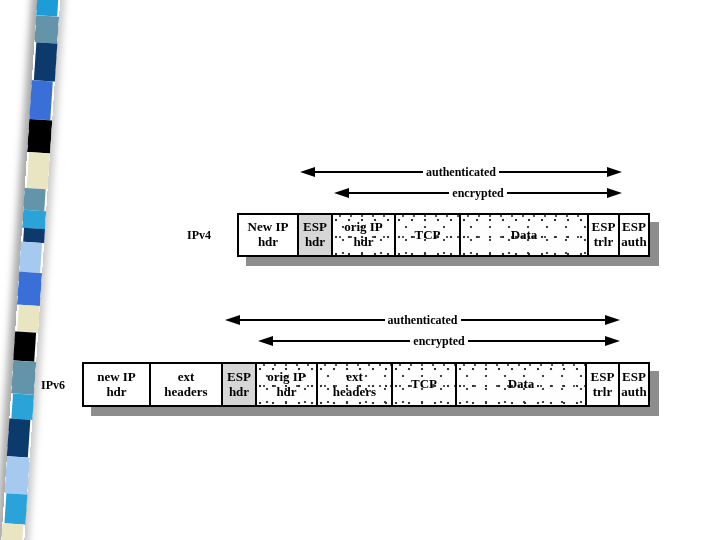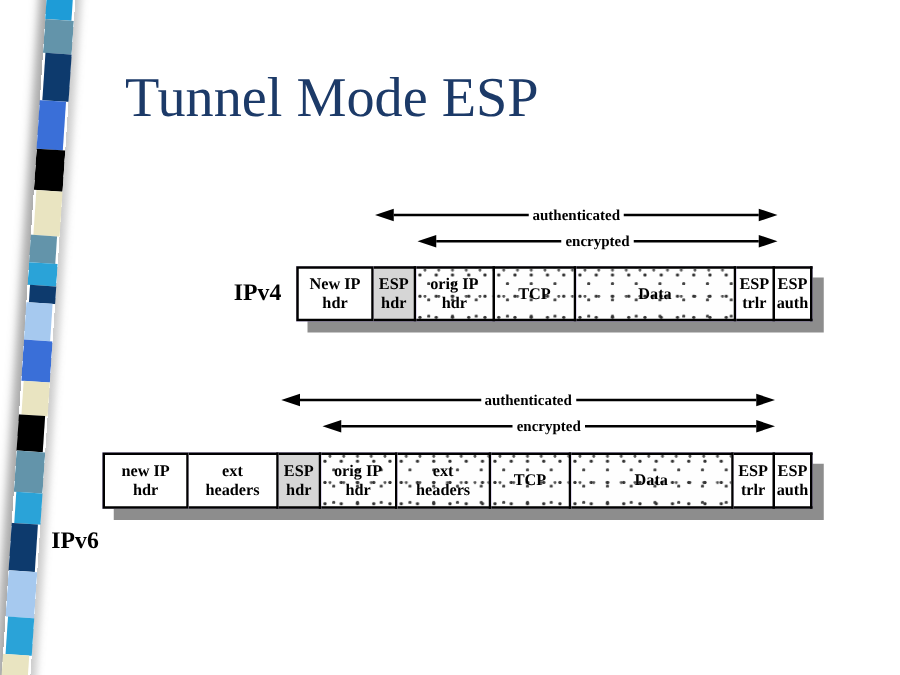--- a/index.html
+++ b/index.html
@@ -24,21 +24,21 @@
   .fill-plain{background:#ffffff}
   .fill-gray{background:#d6d6d6}
   .fill-stipple{background-color:#fefefe;
     background-image:
       radial-gradient(circle at 3px 5px,#333 1px,transparent 1.6px),
       radial-gradient(circle at 10px 12px,#444 1px,transparent 1.6px),
       radial-gradient(circle at 7px 1px,#555 .9px,transparent 1.5px);
     background-size:13px 17px,19px 13px,11px 21px}
   .box-line{display:block}
 
-  .row-label{position:absolute;font-weight:bold;font-size:19px;transform:translateY(-50%);white-space:nowrap}
+  .row-label{position:absolute;font-weight:bold;font-size:12px;transform:translateY(-50%);white-space:nowrap}
 
   .arrow{position:absolute;display:flex;align-items:center;height:12px}
   .ah{width:0;height:0;flex:0 0 auto}
   .ah-left{border-top:5px solid transparent;border-bottom:5px solid transparent;border-right:15px solid #000}
   .ah-right{border-top:5px solid transparent;border-bottom:5px solid transparent;border-left:15px solid #000}
   .aline{flex:1 1 auto;height:2px;background:#000}
   .albl{flex:0 0 auto;font-weight:bold;font-size:12px;padding:0 3px;white-space:nowrap}
 
   #caption{position:absolute;left:260px;top:438px;width:180px;text-align:center;
            font-weight:bold;font-size:15px}
@@ -61,21 +61,20 @@
       <div class="seg" style="background: rgb(58, 111, 216); height: 33px; transform: translateX(0px);"></div>
       <div class="seg" style="background: rgb(233, 228, 193); height: 27px; transform: translateX(2px);"></div>
       <div class="seg" style="background: rgb(0, 0, 0); height: 29px; transform: translateX(-2px);"></div>
       <div class="seg" style="background: rgb(99, 148, 170); height: 33px; transform: translateX(0px);"></div>
       <div class="seg" style="background: rgb(42, 163, 216); height: 25px; transform: translateX(2px);"></div>
       <div class="seg" style="background: rgb(13, 58, 109); height: 38px; transform: translateX(-2px);"></div>
       <div class="seg" style="background: rgb(166, 201, 239); height: 37px; transform: translateX(0px);"></div>
       <div class="seg" style="background: rgb(42, 163, 216); height: 30px; transform: translateX(2px);"></div>
       <div class="seg" style="background: rgb(233, 228, 193); height: 26px; transform: translateX(-2px);"></div>
     </div>
-  <h1 id="title" style="color: rgb(28, 58, 104);">Tunnel Mode ESP</h1>
   <div id="diagram">
       <div class="row-label" style="left: 187px; top: 235px;">IPv4</div>
       <div class="pkt-row" style="left: 237px; top: 213px;">
         <div class="pkt-box fill-plain" style="width: 62px; height: 44px;">
           <span class="box-line">New IP</span>
           <span class="box-line">hdr</span>
         </div>
         <div class="pkt-box fill-gray" style="width: 34px; height: 44px;">
           <span class="box-line">ESP</span>
           <span class="box-line">hdr</span>
@@ -92,21 +91,21 @@
         </div>
         <div class="pkt-box fill-plain" style="width: 31px; height: 44px;">
           <span class="box-line">ESP</span>
           <span class="box-line">trlr</span>
         </div>
         <div class="pkt-box fill-plain" style="width: 30px; height: 44px;">
           <span class="box-line">ESP</span>
           <span class="box-line">auth</span>
         </div>
       </div>
-      <div class="row-label" style="left: 41px; top: 384.5px; margin-top: 48px;">IPv6</div>
+      <div class="row-label" style="left: 41px; top: 384.5px;">IPv6</div>
       <div class="pkt-row" style="left: 82px; top: 362px;">
         <div class="pkt-box fill-plain" style="width: 69px; height: 45px;">
           <span class="box-line">new IP</span>
           <span class="box-line">hdr</span>
         </div>
         <div class="pkt-box fill-plain" style="width: 72px; height: 45px;">
           <span class="box-line">ext</span>
           <span class="box-line">headers</span>
         </div>
         <div class="pkt-box fill-gray" style="width: 34px; height: 45px;">

